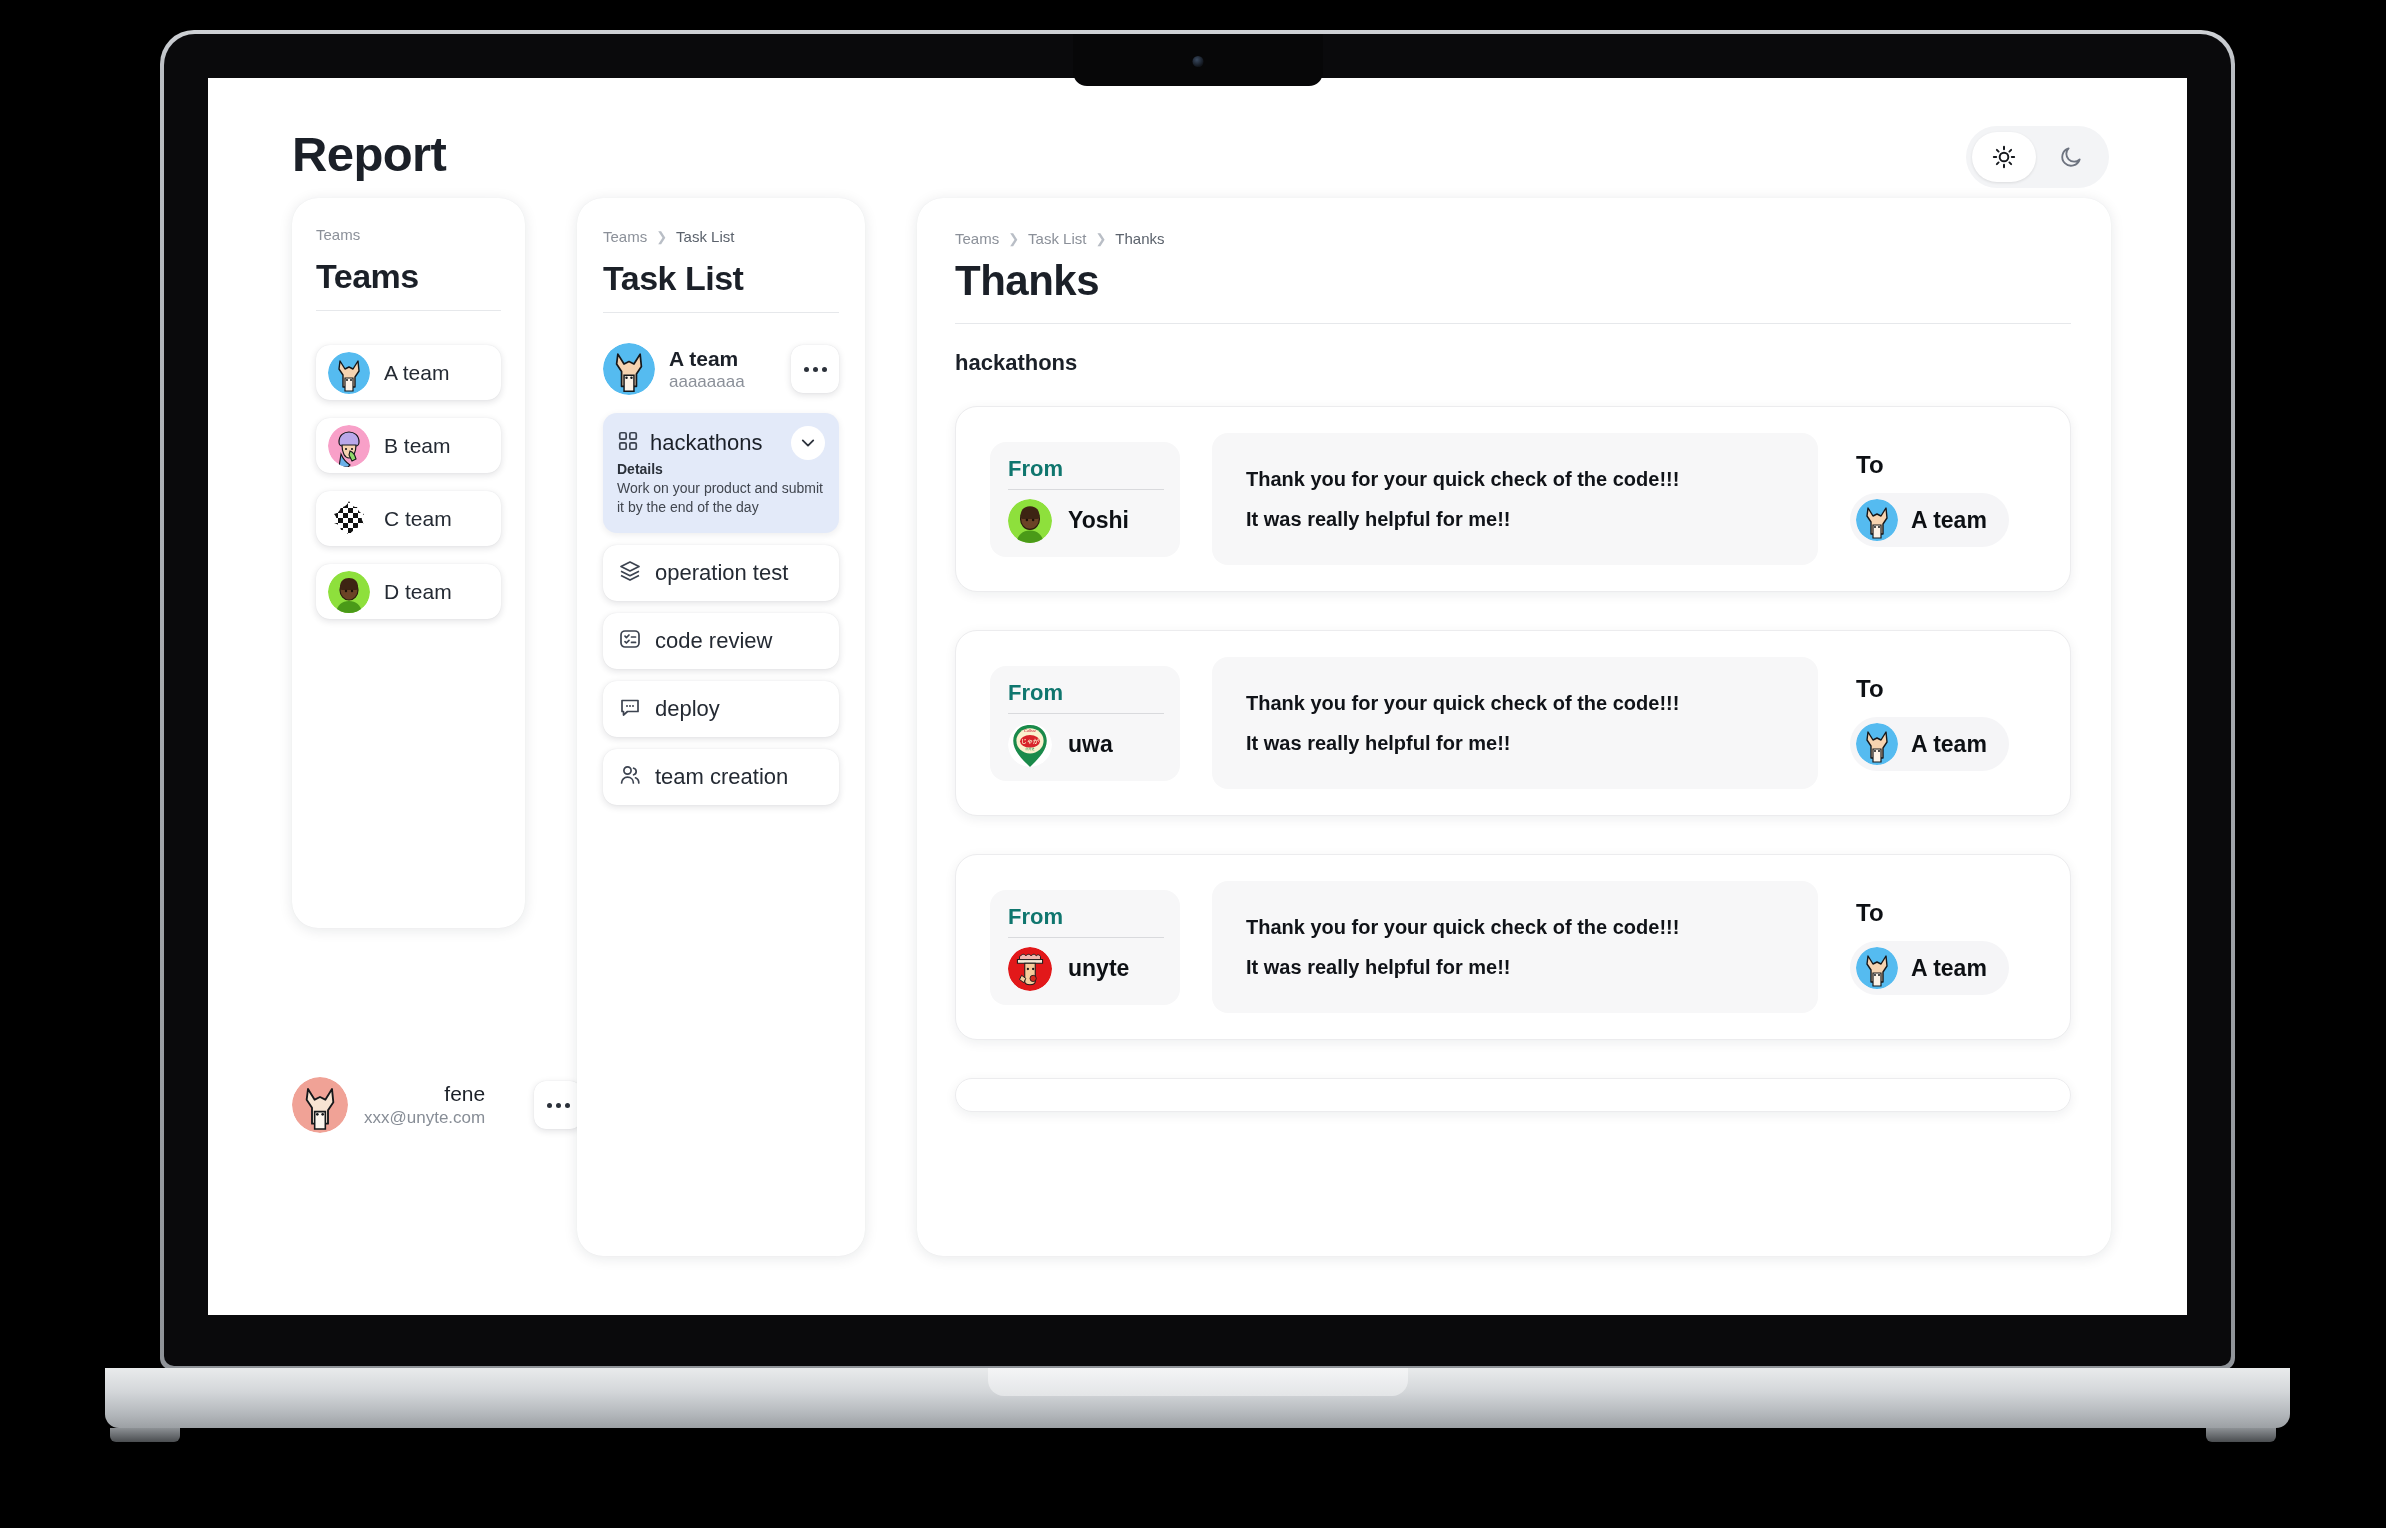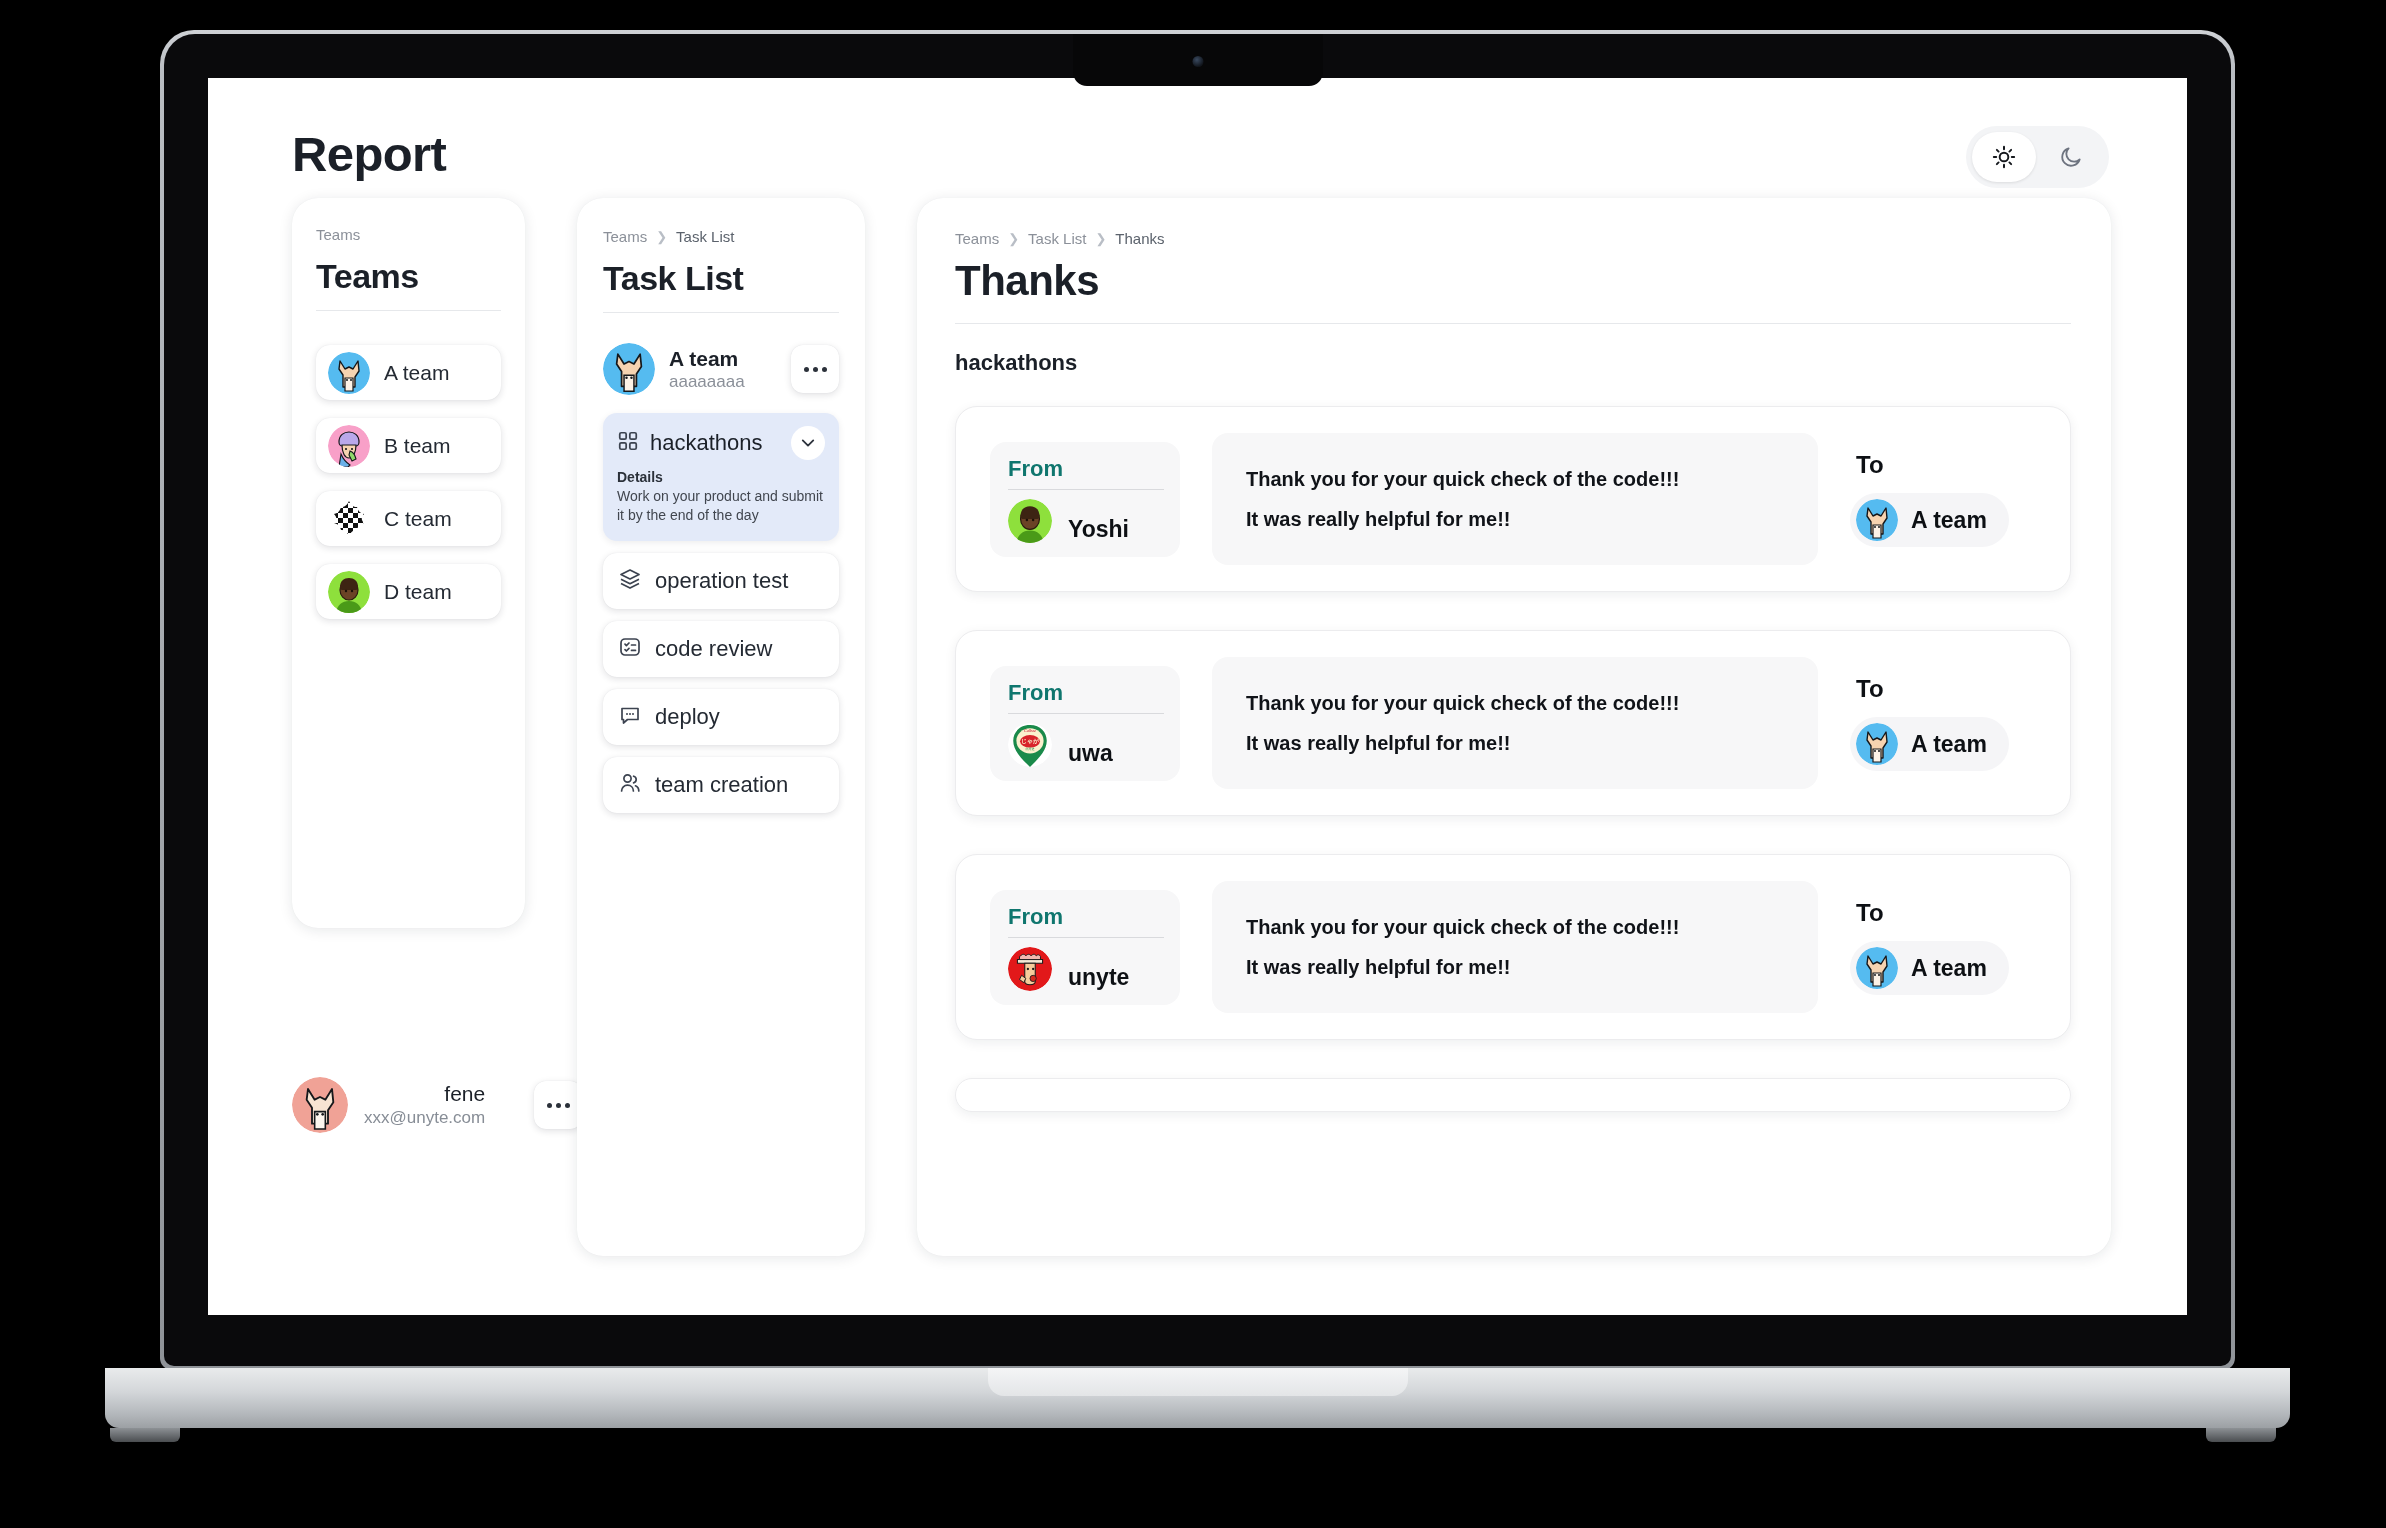--- a/index.html
+++ b/index.html
@@ -193,21 +193,21 @@
     box-shadow: 0 2px 7px rgba(20,25,40,.08);
     cursor: pointer;
   }
   .te-head { display: flex; align-items: center; gap: 11px; }
   .te-title { font-size: 22px; color: #1b2028; flex: 1 1 auto; }
   .chev {
     width: 34px; height: 34px; border-radius: 50%; background: #fff;
     display: flex; align-items: center; justify-content: center; flex: none;
     cursor: pointer;
   }
-  .te-details-label { font-size: 14px; font-weight: 700; color: #2b313a; margin-top: 9px; }
+  .te-details-label { font-size: 14px; font-weight: 700; color: #2b313a; margin-top: 1px; }
   .te-details-text { font-size: 14px; color: #41464f; line-height: 1.38; margin-top: 2px; }
 
   .task-item {
     height: 56px; background: #fff; border-radius: 14px;
     box-shadow: 0 2px 7px rgba(20,25,40,.13), 0 0 1px rgba(20,25,40,.10);
     display: flex; align-items: center; gap: 13px; padding: 0 15px;
     cursor: pointer;
   }
   .task-item .label { font-size: 22px; color: #242a33; }
 
@@ -221,21 +221,21 @@
     padding: 26px 34px;
     display: flex; align-items: center; gap: 0;
     background: #fff;
   }
   .from-box {
     width: 190px; flex: none; background: #f7f7f8; border-radius: 16px;
     padding: 14px 16px 14px 18px;
   }
   .from-label { font-size: 22px; font-weight: 700; color: #0f766e; }
   .from-rule { height: 1px; background: #d9dadd; margin: 7px 0 9px 0; }
-  .from-who { display: flex; align-items: flex-end; gap: 16px; }
+  .from-who { display: flex; align-items: center; gap: 16px; }
   .from-who .avatar { width: 44px; height: 44px; }
   .from-name { font-size: 23px; font-weight: 700; color: #0d1014; }
 
   .msg-box {
     flex: 1 1 auto; margin: 0 32px; min-height: 132px;
     background: #f7f7f8; border-radius: 16px;
     padding: 26px 34px;
     display: flex; flex-direction: column; justify-content: center; gap: 17px;
   }
   .msg-line { font-size: 20px; font-weight: 700; color: #101318; }

